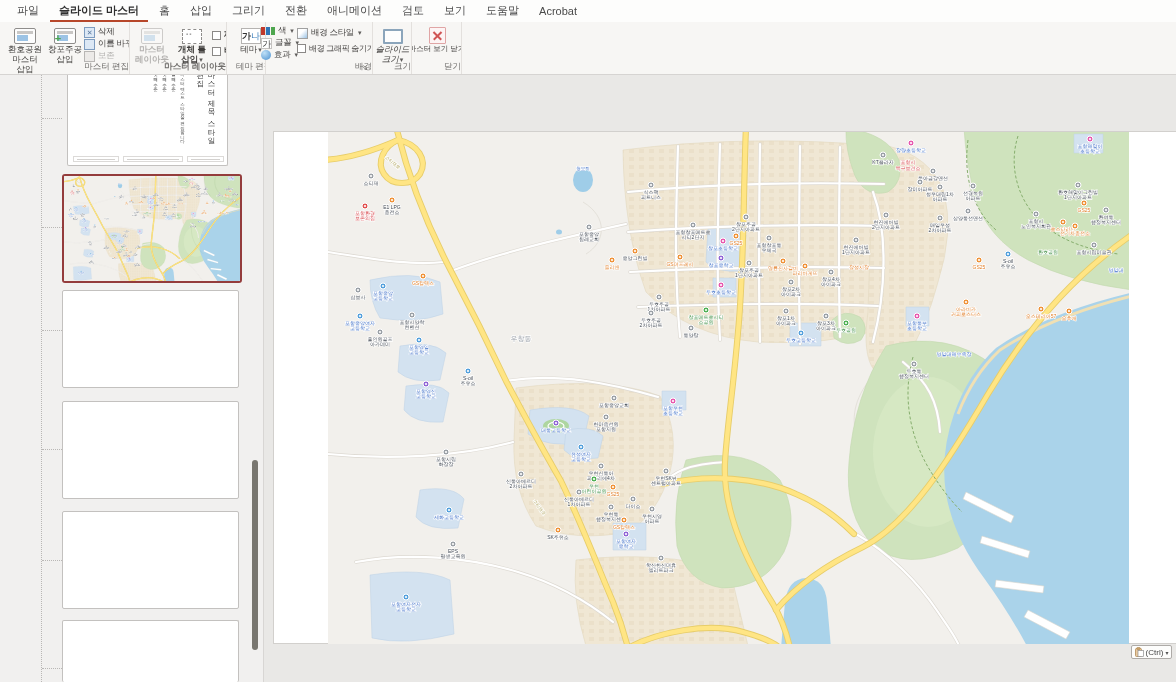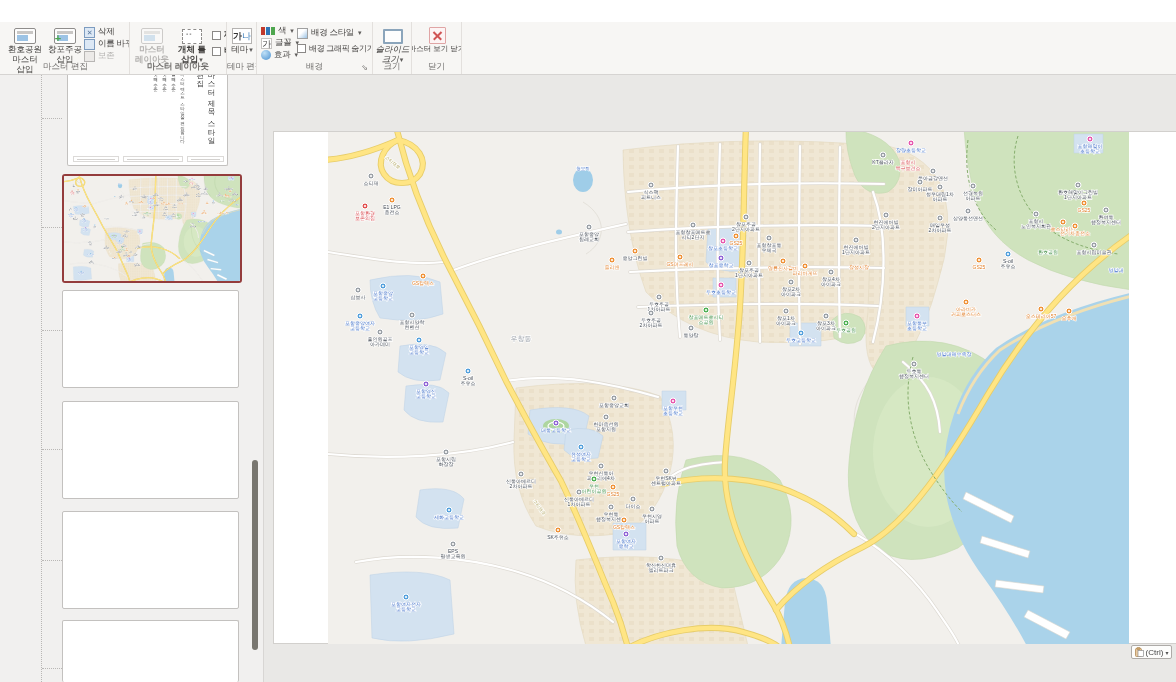--- a/index.html
+++ b/index.html
@@ -7,21 +7,21 @@
   .app{position:relative;width:1176px;height:682px;overflow:hidden;background:#fff;}
 
   
   .menubar{position:absolute;left:0;top:0;width:100%;height:22px;background:#fdfdfc;display:flex;align-items:center;padding-left:8px;gap:2px;}
   .mtab{font-size:11px;color:#4a4a4a;padding:3px 9px 4px;white-space:nowrap;cursor:default;}
   .mtab.active{color:#2f2f2f;font-weight:bold;border-bottom:2px solid #b7472a;padding-bottom:2px;}
 
   
   .ribbon{position:absolute;left:0;top:22px;width:100%;height:53px;background:#f7f6f4;border-bottom:1px solid #d6d4d2;}
   .rgroup{position:absolute;top:0;height:52px;border-right:1px solid #e3e0dd;overflow:hidden;}
-  .glabel{position:absolute;bottom:1px;left:0;width:100%;text-align:center;font-size:8.5px;color:#6e6c6a;white-space:nowrap;}
+  .glabel{position:absolute;bottom:1px;left:0;width:100%;text-align:right;font-size:8.5px;color:#6e6c6a;white-space:nowrap;}
   .bigbtn{position:absolute;top:2px;display:flex;flex-direction:column;align-items:center;gap:1px;cursor:default;}
   .bigbtn .bicon{height:20px;display:flex;align-items:flex-end;justify-content:center;}
   .bigbtn .btxt{font-size:8.5px;line-height:1.15;color:#3f3d3b;text-align:center;word-break:keep-all;}
   .bigbtn.disabled .btxt{color:#b3b1af;}
   .smallbtn{position:absolute;display:flex;align-items:center;gap:3px;font-size:8.5px;color:#3f3d3b;white-space:nowrap;letter-spacing:-0.3px;}
   .smallbtn.disabled{color:#b3b1af;}
   .cbrow{position:absolute;display:flex;align-items:center;gap:3px;font-size:8.5px;color:#3f3d3b;white-space:nowrap;letter-spacing:-0.3px;}
   .cbbox{width:9px;height:9px;border:1px solid #8a8886;background:#fff;flex:0 0 auto;}
   .dd::after{content:"▾";font-size:7px;color:#5f5d5b;margin-left:1px;}
   .launcher{position:absolute;right:3px;bottom:2px;width:9px;height:9px;font-size:8px;color:#7a7876;line-height:9px;text-align:center;}
@@ -72,20 +72,33 @@
 
   
   .pastebtn{position:absolute;left:867px;top:570px;width:41px;height:14px;background:#fdfdfc;border:1px solid #aeaba8;border-radius:2px;display:flex;align-items:center;justify-content:center;gap:2px;font-size:8px;color:#474747;}
   .pastebtn .arrow{font-size:6px;color:#555;}
 </style>
 </head>
 <body>
 
 <div class="app">
 
+  <div class="menubar">
+    <span class="mtab">파일</span>
+    <span class="mtab active">슬라이드 마스터</span>
+    <span class="mtab">홈</span>
+    <span class="mtab">삽입</span>
+    <span class="mtab">그리기</span>
+    <span class="mtab">전환</span>
+    <span class="mtab">애니메이션</span>
+    <span class="mtab">검토</span>
+    <span class="mtab">보기</span>
+    <span class="mtab">도움말</span>
+    <span class="mtab">Acrobat</span>
+  </div>
 
   <div class="ribbon">
 
     <div class="rgroup" style="left:2px;width:128px;">
       <div class="bigbtn" style="left:4px;width:38px;">
         <span class="bicon">
             <span class="ic-slide"></span>
           </span>
         <span class="btxt">환호공원 마스터 삽입</span>
       </div>
@@ -128,21 +141,21 @@
         <span class="cbbox"></span>
         <span>제목</span>
       </div>
       <div class="cbrow" style="left:82px;top:23px;">
         <span class="cbbox"></span>
         <span>바닥글</span>
       </div>
       <div class="glabel">마스터 레이아웃</div>
     </div>
 
-    <div class="rgroup" style="left:227px;width:30px;">
+    <div class="rgroup" style="left:236px;width:30px;">
       <div class="bigbtn" style="left:3px;width:24px;">
         <span class="bicon">
             <span class="ic-theme"><b>가</b><i>나</i></span>
           </span>
         <span class="btxt dd">테마</span>
       </div>
       <div class="glabel">테마 편집</div>
     </div>
 
     <div class="rgroup" style="left:257px;width:116px;">

